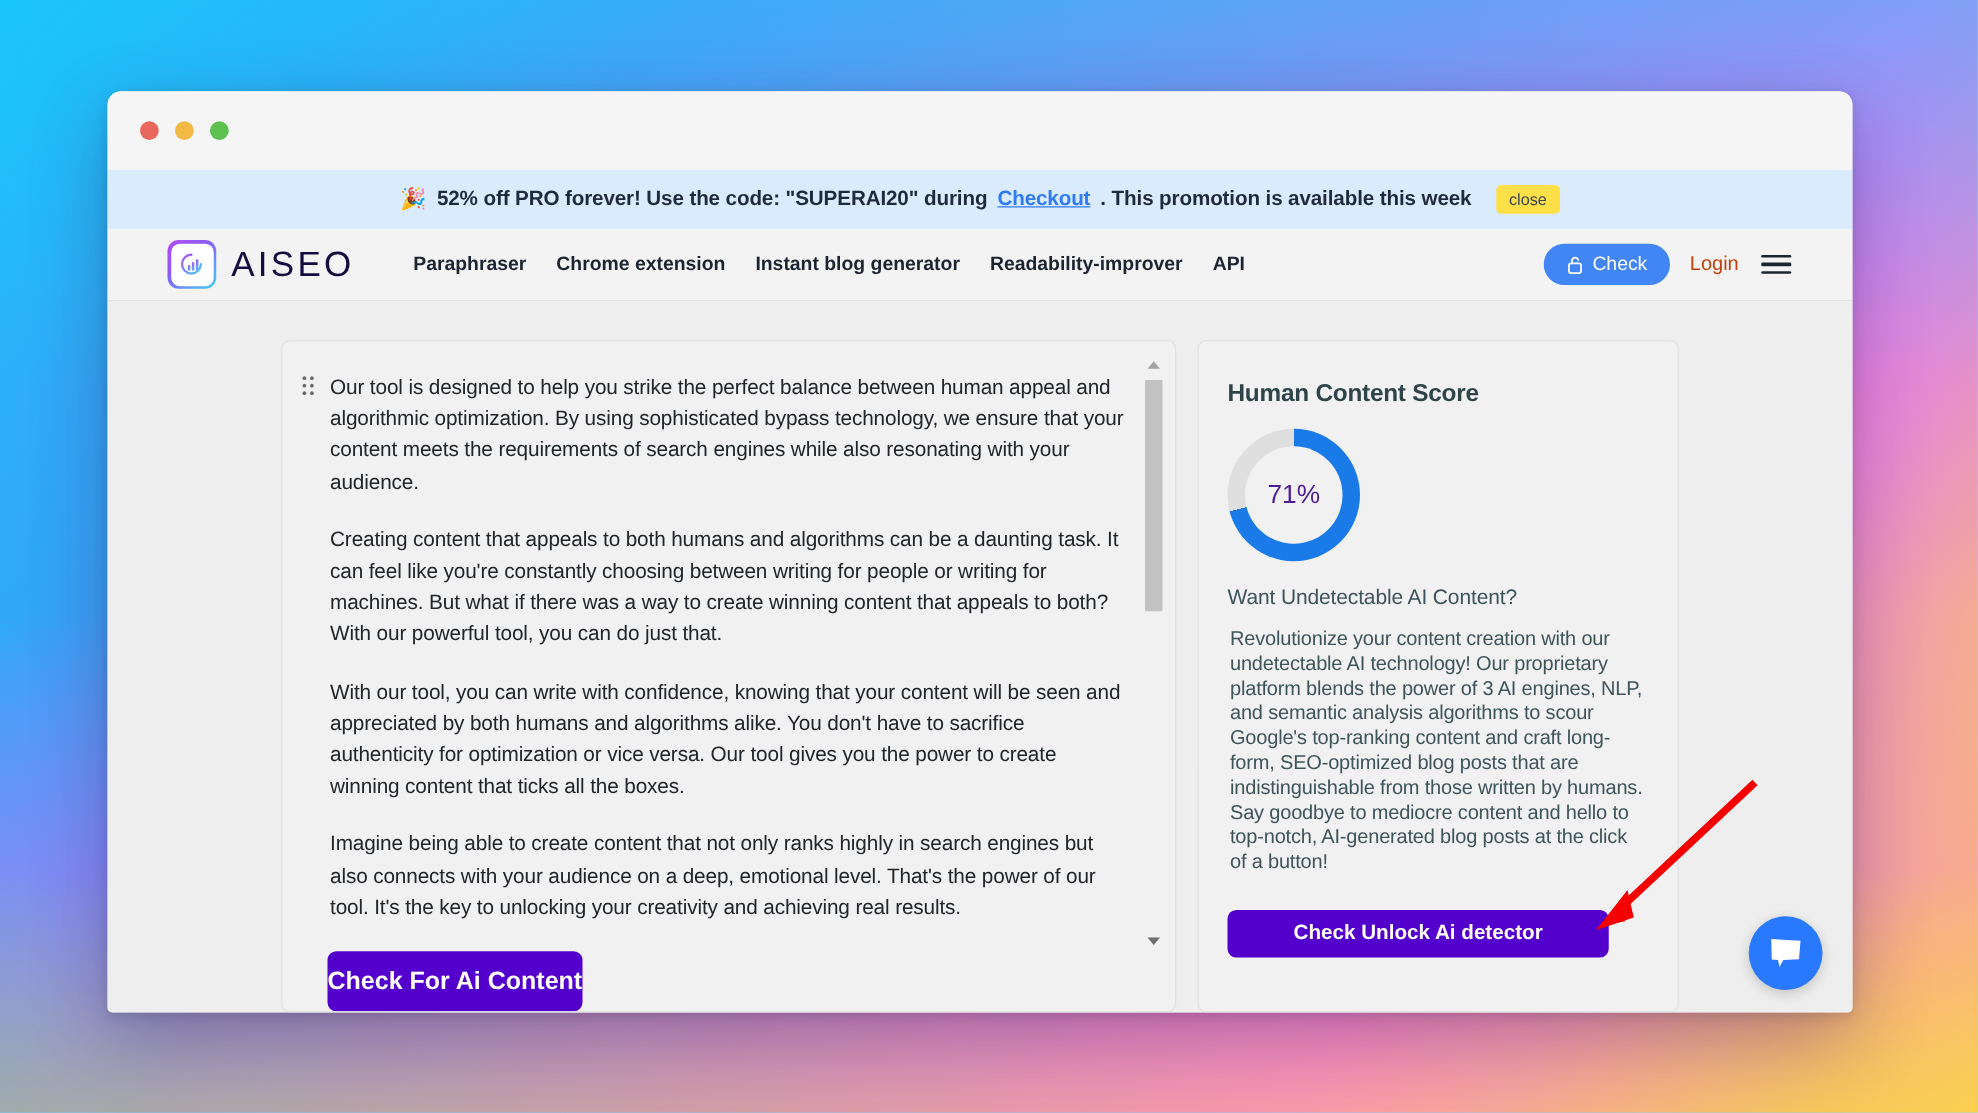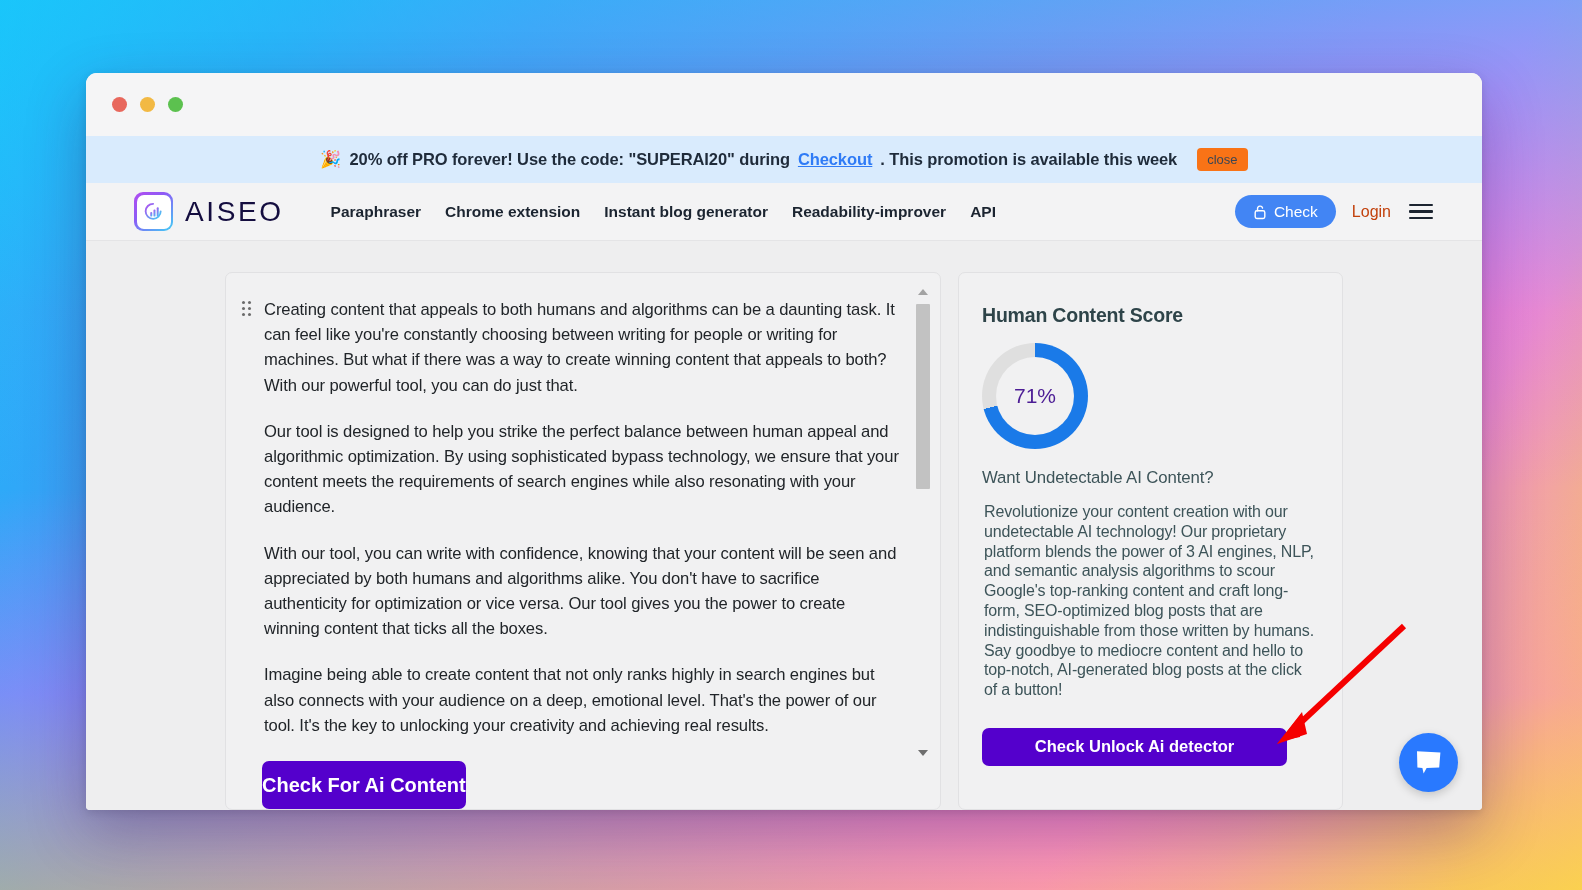--- a/index.html
+++ b/index.html
@@ -85,21 +85,21 @@
     letter-spacing: -0.1px;
   }
   #promo .party { font-size: 17px; }
   #promo .ck {
     color: #2f7bf6;
     font-weight: 700;
     text-align: center;
   }
   #promo .closebtn {
     margin-left: 12px;
-    background: #f97316;
+    background: #fde047;
     color: #3b4654;
     font-size: 13px;
     font-weight: 400;
     border: none;
     border-radius: 4px;
     padding: 4px 10px;
     cursor: pointer;
     font-family: inherit;
   }
 
@@ -369,21 +369,21 @@
 <div id="window">
 
   <div id="titlebar">
     <span class="dot red"></span>
     <span class="dot yellow"></span>
     <span class="dot green"></span>
   </div>
 
   <div id="promo">
     <span class="party">🎉</span>
-    <span>20% off PRO forever! Use the code: "SUPERAI20" during </span>
+    <span>52% off PRO forever! Use the code: "SUPERAI20" during </span>
     <a class="ck" href="#">Checkout</a>
     <span>. This promotion is available this week</span>
     <button class="closebtn">close</button>
   </div>
 
   <div id="nav">
     <div id="brand">
       <span id="logo-mark">
         <span id="logo-inner">
           <svg width="21" height="21" viewBox="0 0 24 24">
@@ -434,22 +434,22 @@
       <div class="card" id="editor-card">
         <div id="editor-body">
           <div id="drag-handle">
             <i></i>
               <i></i>
               <i></i>
               <i></i>
               <i></i>
               <i></i>
           </div>
+          <p class="para">Our tool is designed to help you strike the perfect balance between human appeal and algorithmic optimization. By using sophisticated bypass technology, we ensure that your content meets the requirements of search engines while also resonating with your audience.</p>
           <p class="para">Creating content that appeals to both humans and algorithms can be a daunting task. It can feel like you're constantly choosing between writing for people or writing for machines. But what if there was a way to create winning content that appeals to both? With our powerful tool, you can do just that.</p>
-          <p class="para">Our tool is designed to help you strike the perfect balance between human appeal and algorithmic optimization. By using sophisticated bypass technology, we ensure that your content meets the requirements of search engines while also resonating with your audience.</p>
           <p class="para">With our tool, you can write with confidence, knowing that your content will be seen and appreciated by both humans and algorithms alike. You don't have to sacrifice authenticity for optimization or vice versa. Our tool gives you the power to create winning content that ticks all the boxes.</p>
           <p class="para">Imagine being able to create content that not only ranks highly in search engines but also connects with your audience on a deep, emotional level. That's the power of our tool. It's the key to unlocking your creativity and achieving real results.</p>
 
           <div id="editor-scroll">
             <span class="sb-arrow" id="sb-up"></span>
             <span id="sb-thumb"></span>
             <span class="sb-arrow" id="sb-down"></span>
           </div>
         </div>
         <div id="editor-footer">

